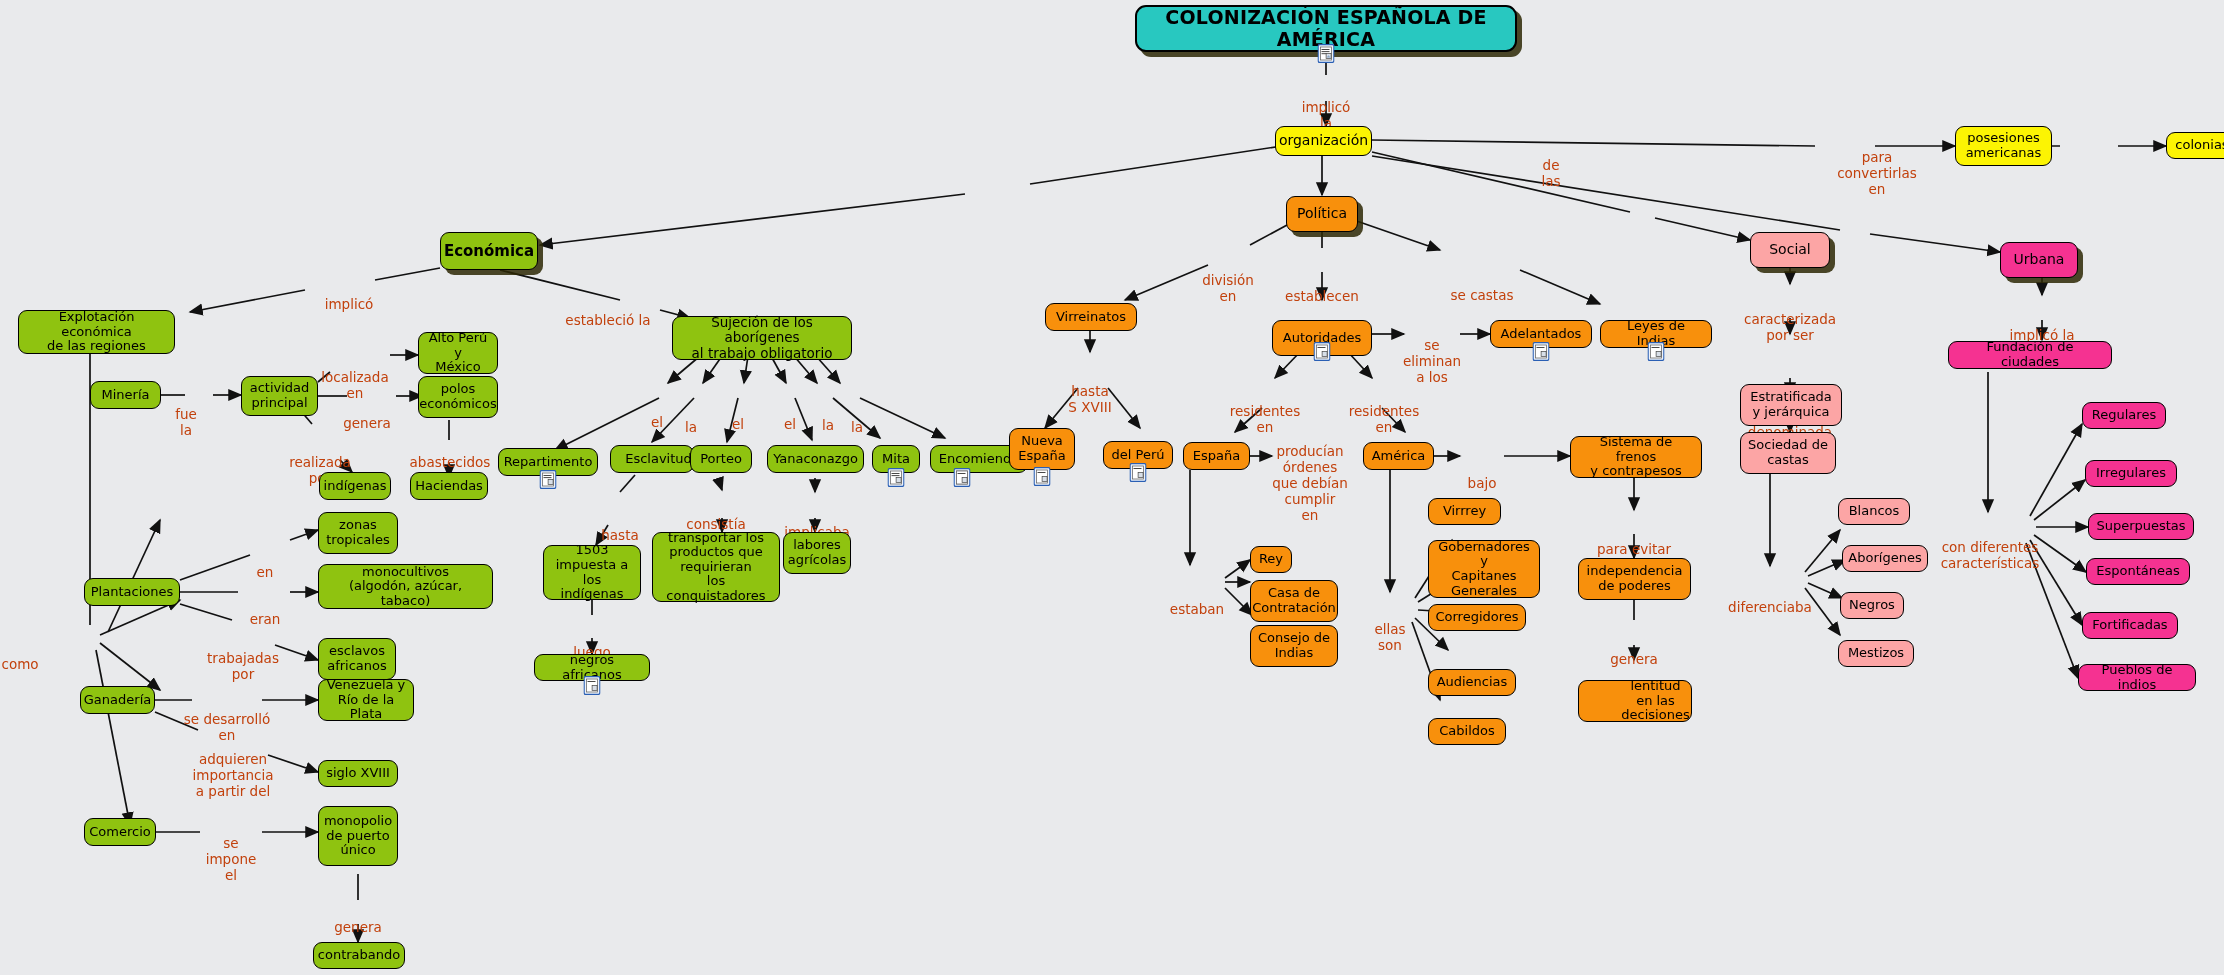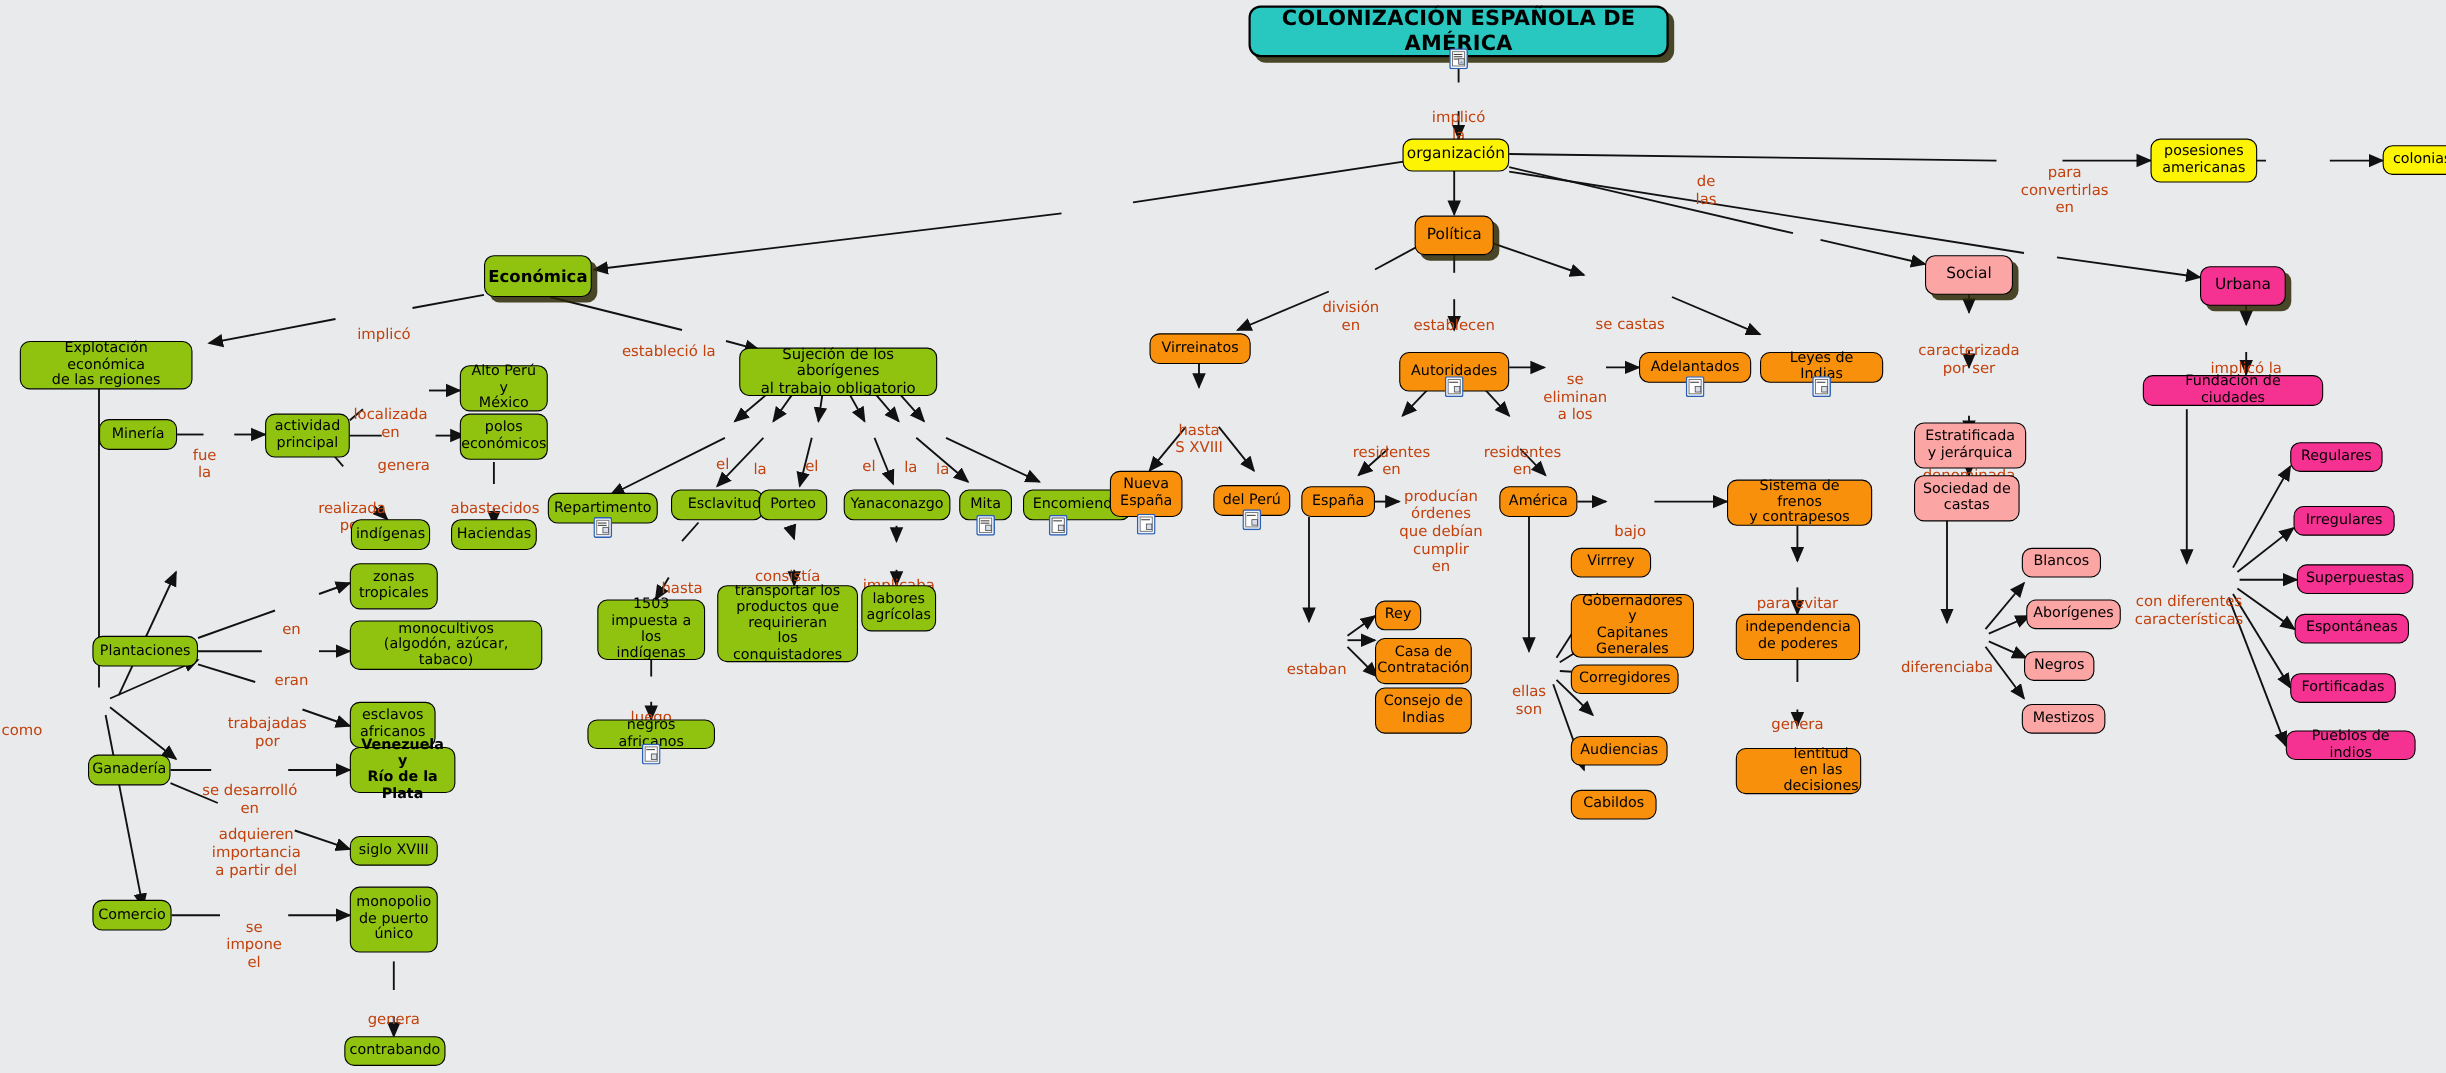--- a/index.html
+++ b/index.html
@@ -296,21 +296,21 @@
 tropicales</div>
 
   <div class="node green" style="left:318px;top:564px;width:175px;height:45px;font-size:13px;">monocultivos
 (algodón, azúcar, tabaco)</div>
 
   <div class="node green" style="left:318px;top:638px;width:78px;height:42px;font-size:13px;">esclavos
 africanos</div>
 
   <div class="node green" style="left:80px;top:686px;width:75px;height:28px;font-size:13px;">Ganadería</div>
 
-  <div class="node green" style="left:318px;top:679px;width:96px;height:42px;font-size:13px;font-weight:bold;">Venezuela y
+  <div class="node green" style="left:318px;top:679px;width:96px;height:42px;font-size:13px;">Venezuela y
 Río de la Plata</div>
 
   <div class="node green" style="left:318px;top:760px;width:80px;height:27px;font-size:13px;">siglo XVIII</div>
 
   <div class="node green" style="left:84px;top:818px;width:72px;height:28px;font-size:13px;">Comercio</div>
 
   <div class="node green" style="left:318px;top:806px;width:80px;height:60px;font-size:13px;">monopolio
 de puerto
 único</div>
 

